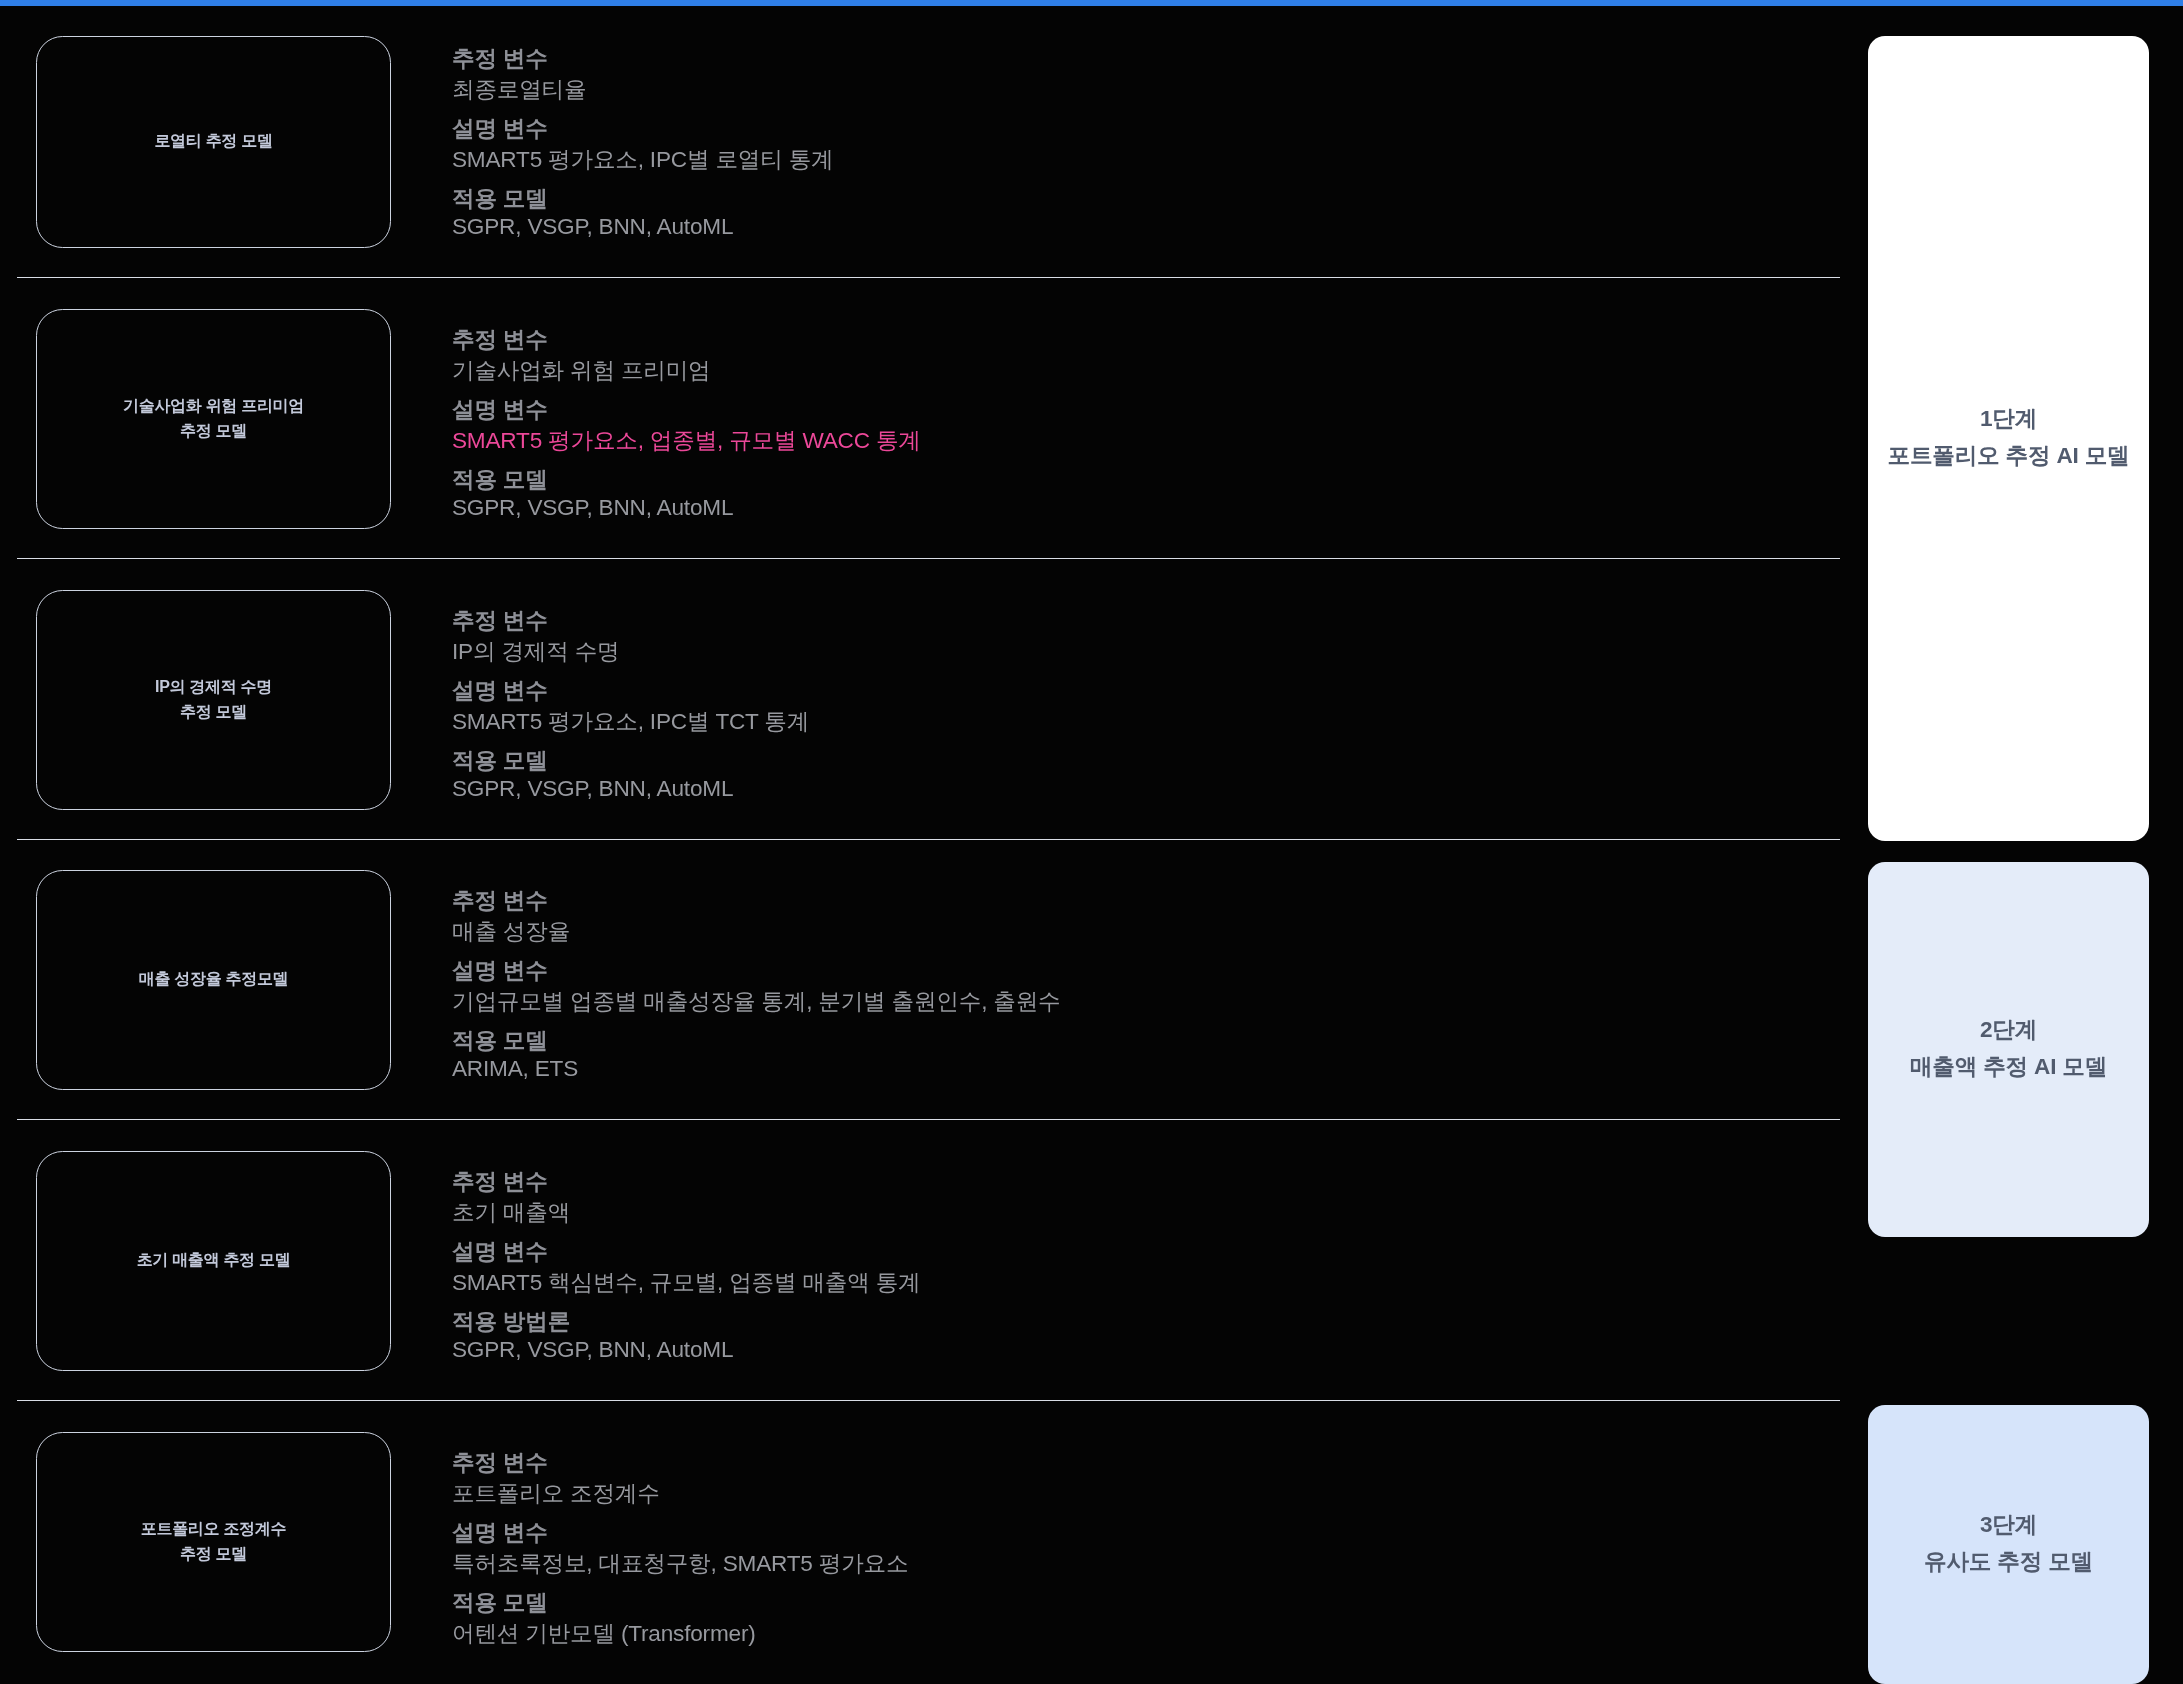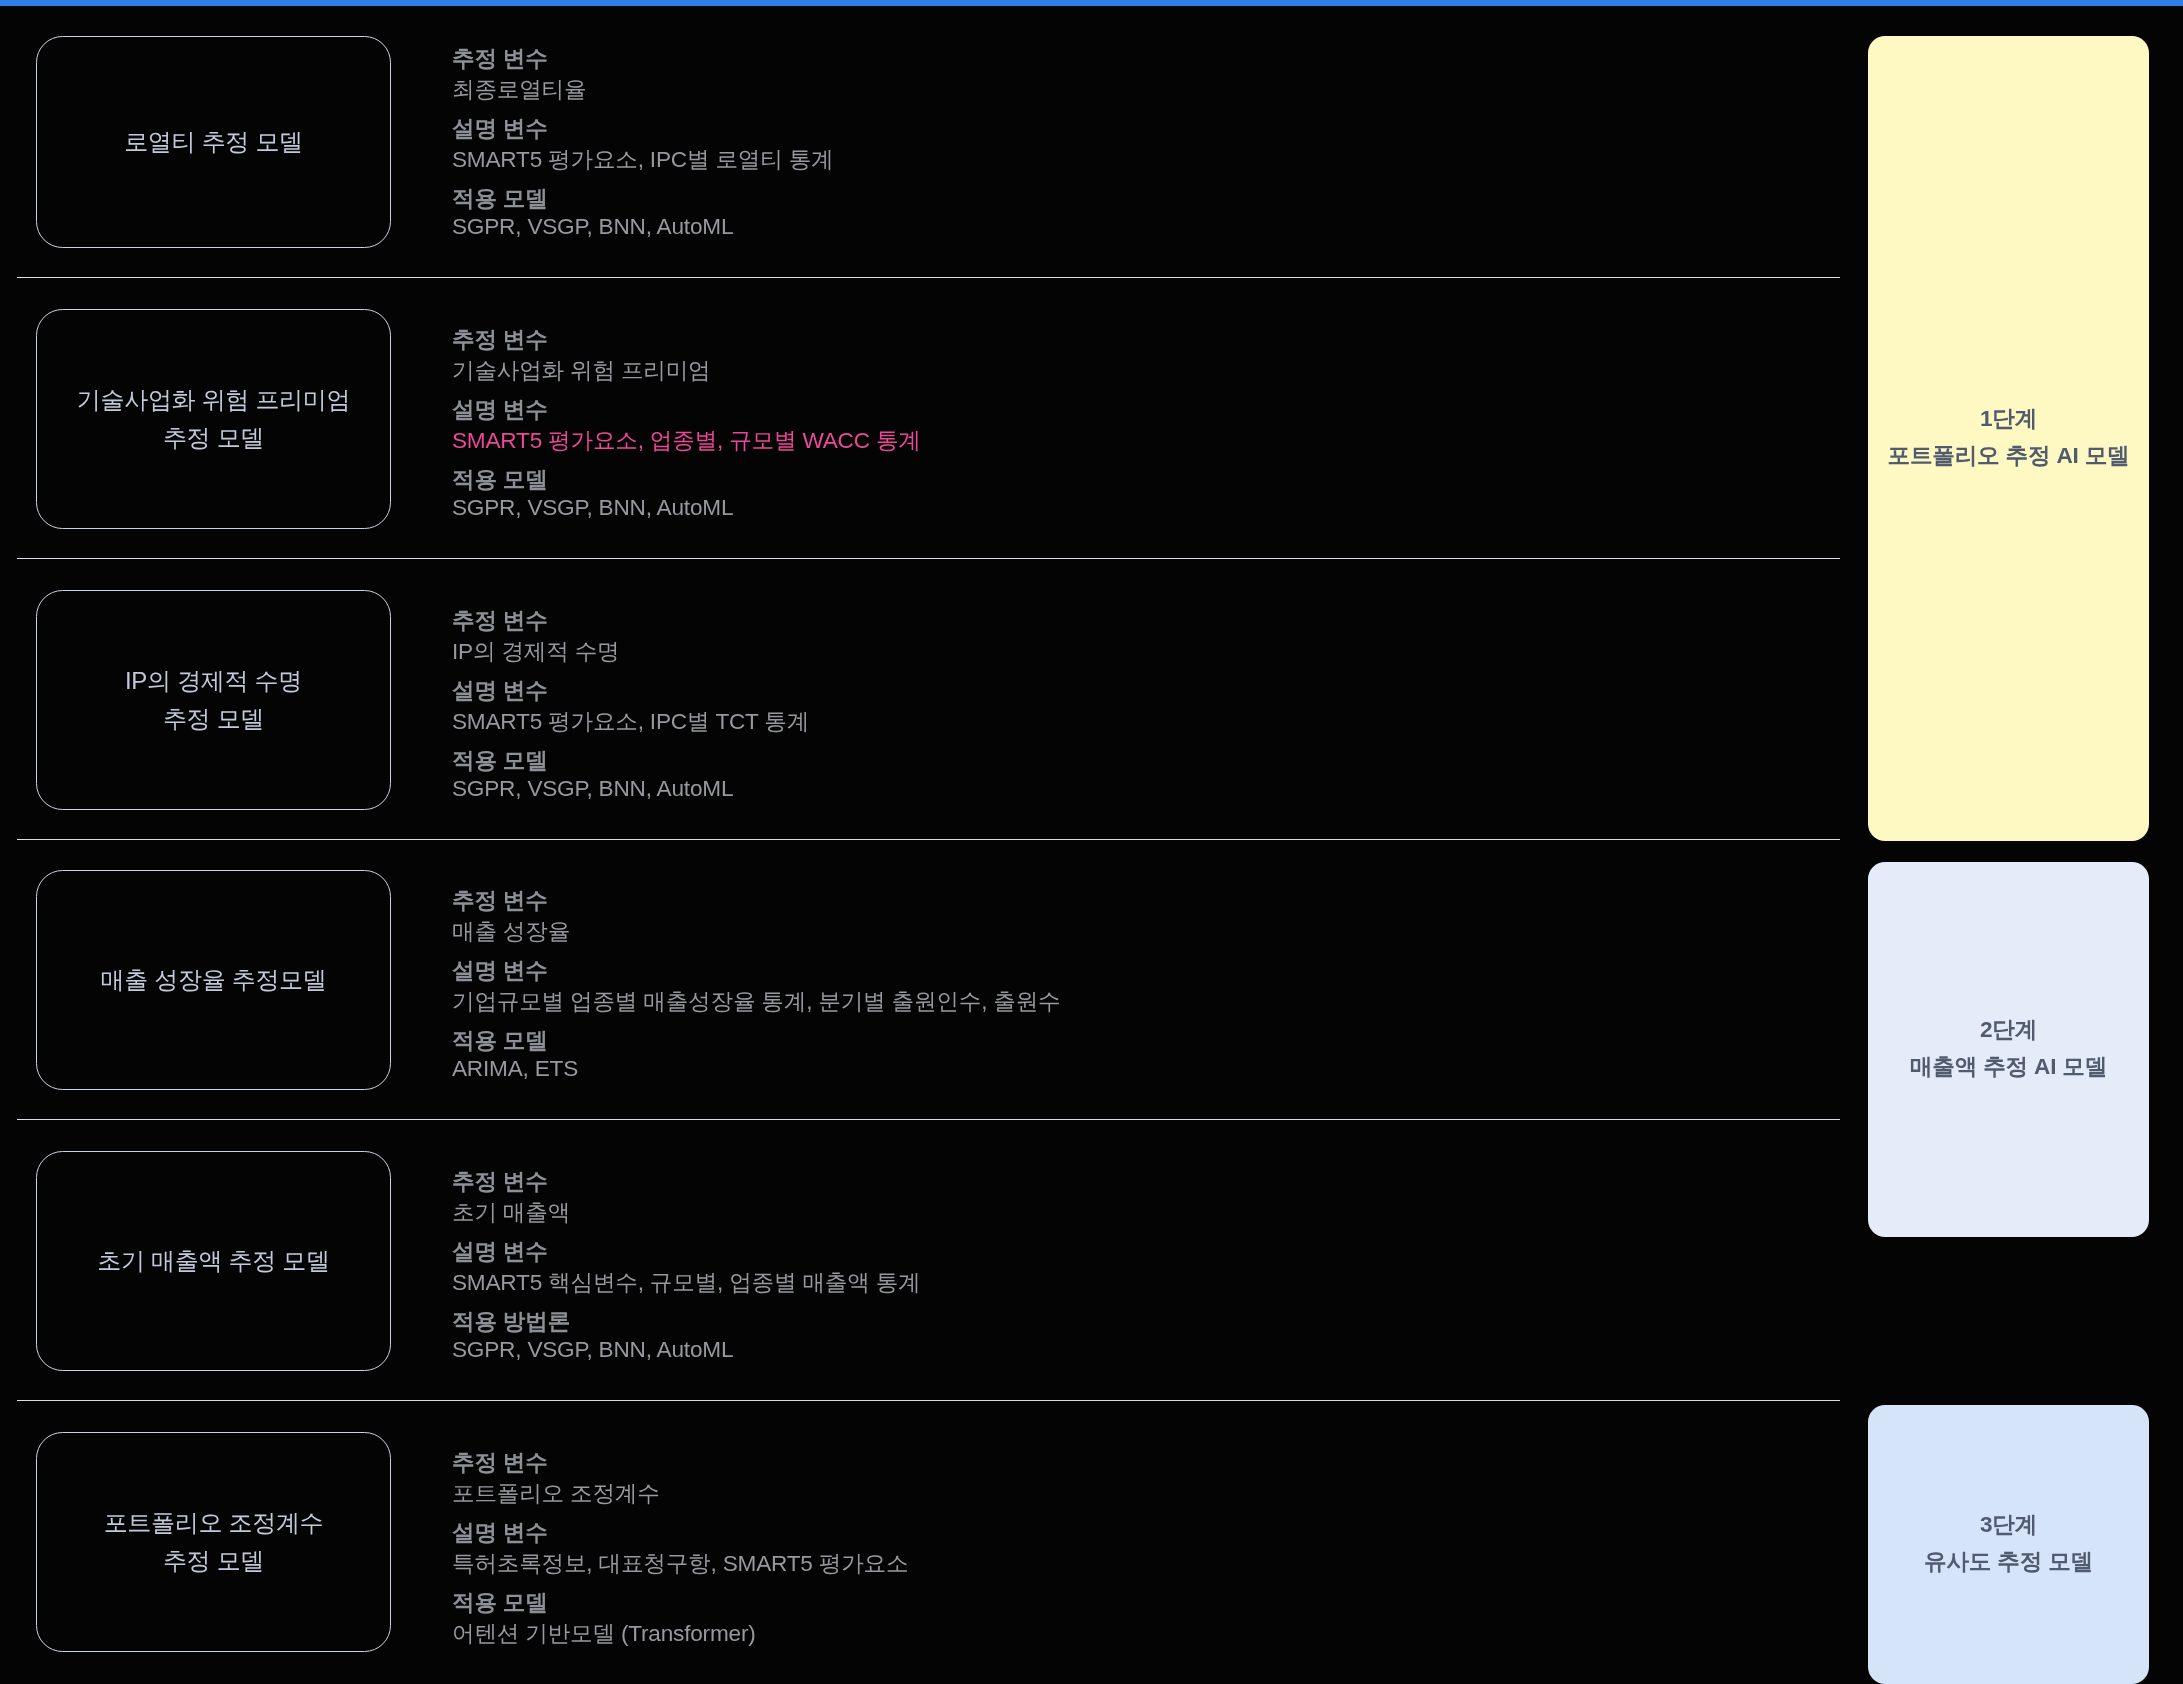--- a/index.html
+++ b/index.html
@@ -61,22 +61,22 @@
     border-radius: 26.5px;
     background: transparent;
     display: flex;
     align-items: center;
     justify-content: center;
     text-align: center;
   }
 
   .model-card-label {
     color: #c3c9da;
-    font-size: 24px;
-    font-weight: 400;
+    font-size: 16px;
+    font-weight: 700;
     line-height: 1.55;
     letter-spacing: -0.3px;
     padding: 0 12.5px;
   }
 
   
   .specs {
     position: absolute;
     left: 452px;
     width: 1372px;
@@ -258,21 +258,21 @@
         </div>
       </div>
       <div class="row-divider" style="top: 271px; background: rgb(217, 221, 230);"></div>
       <div class="row-divider" style="top: 552px; background: rgb(217, 221, 230);"></div>
       <div class="row-divider" style="top: 833px; background: rgb(217, 221, 230);"></div>
       <div class="row-divider" style="top: 1113px; background: rgb(217, 221, 230);"></div>
       <div class="row-divider" style="top: 1394px; background: rgb(217, 221, 230);"></div>
     </div>
 
   <div id="stages">
-      <div class="stage-panel" style="top: 30px; height: 805px; background: #fef9c3;">
+      <div class="stage-panel" style="top: 30px; height: 805px; background: #ffffff;">
         <div class="stage-text"><span>1단계</span><br><span>포트폴리오 추정 AI 모델</span></div>
       </div>
       <div class="stage-panel" style="top: 856px; height: 375px; background: rgb(228, 236, 249);">
         <div class="stage-text"><span>2단계</span><br><span>매출액 추정 AI 모델</span></div>
       </div>
       <div class="stage-panel" style="top: 1399px; height: 279px; background: rgb(214, 228, 250);">
         <div class="stage-text"><span>3단계</span><br><span>유사도 추정 모델</span></div>
       </div>
     </div>
 

